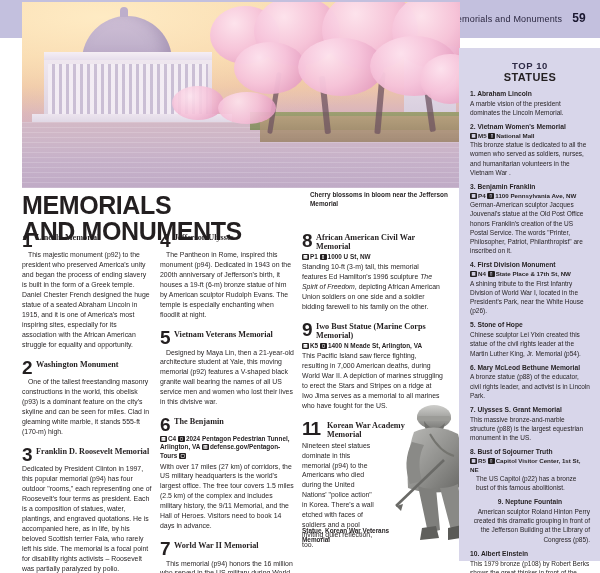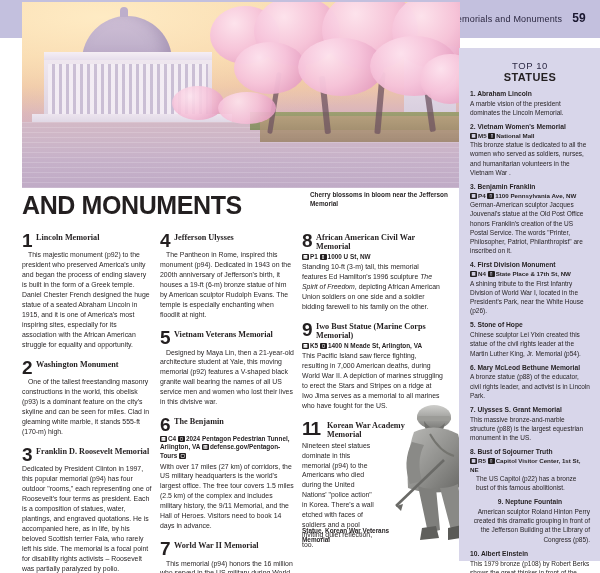--- a/index.html
+++ b/index.html
@@ -150,21 +150,21 @@
     font-size:6.4px;line-height:1.45;font-weight:700;color:#231f20;
   }
 
   
   .sidebar{
     position:absolute;right:0;top:48px;width:141px;height:513px;
     background:#d8d6ea;
   }
   .sidebar-inner{padding:12px 10px 8px 11px;position:relative;z-index:2;}
   .side-kicker{
-    text-align:center;font-size:9.5px;letter-spacing:.6px;color:#2d2a45;font-weight:400;
+    text-align:center;font-size:9.5px;letter-spacing:.6px;color:#2d2a45;font-weight:700;
   }
   .side-title{
     text-align:center;font-size:11px;letter-spacing:.4px;font-weight:800;color:#231f20;
     margin-bottom:7px;
   }
   .s-item{margin-bottom:6px;}
   .s-head{font-size:6.7px;font-weight:800;line-height:1.3;color:#231f20;}
   .s-meta{font-size:6.2px;font-weight:800;line-height:1.35;color:#231f20;}
   .s-meta .gly{
     display:inline-block;background:#231f20;color:#d8d6ea;
@@ -212,20 +212,21 @@
     <div class="blossom" style="left:276px;top:36px;width:86px;height:58px;"></div>
     <div class="blossom" style="left:348px;top:34px;width:88px;height:60px;"></div>
     <div class="blossom" style="left:398px;top:52px;width:60px;height:50px;"></div>
     <div class="blossom" style="left:150px;top:84px;width:52px;height:34px;opacity:.9;"></div>
     <div class="blossom" style="left:196px;top:90px;width:58px;height:32px;opacity:.9;"></div>
   </div>
 
   <div class="photo-caption">Cherry blossoms in bloom near the Jefferson Memorial</div>
 
   <div class="maintitle">
+    <div>MEMORIALS</div>
     <div>AND MONUMENTS</div>
   </div>
 
   <div class="col col1">
     <div class="entry">
       <div class="entry-head">
         <span class="num">1</span>
         <span class="etitle">Lincoln Memorial</span>
       </div>
       <div class="body indent-first">This majestic monument (p92) to the president who preserved America's unity and began the process of ending slavery is built in the form of a Greek temple. Daniel Chester French designed the huge statue of a seated Abraham Lincoln in 1915, and it is one of America's most inspiring sites, especially for its association with the African American struggle for equality and opportunity.</div>

